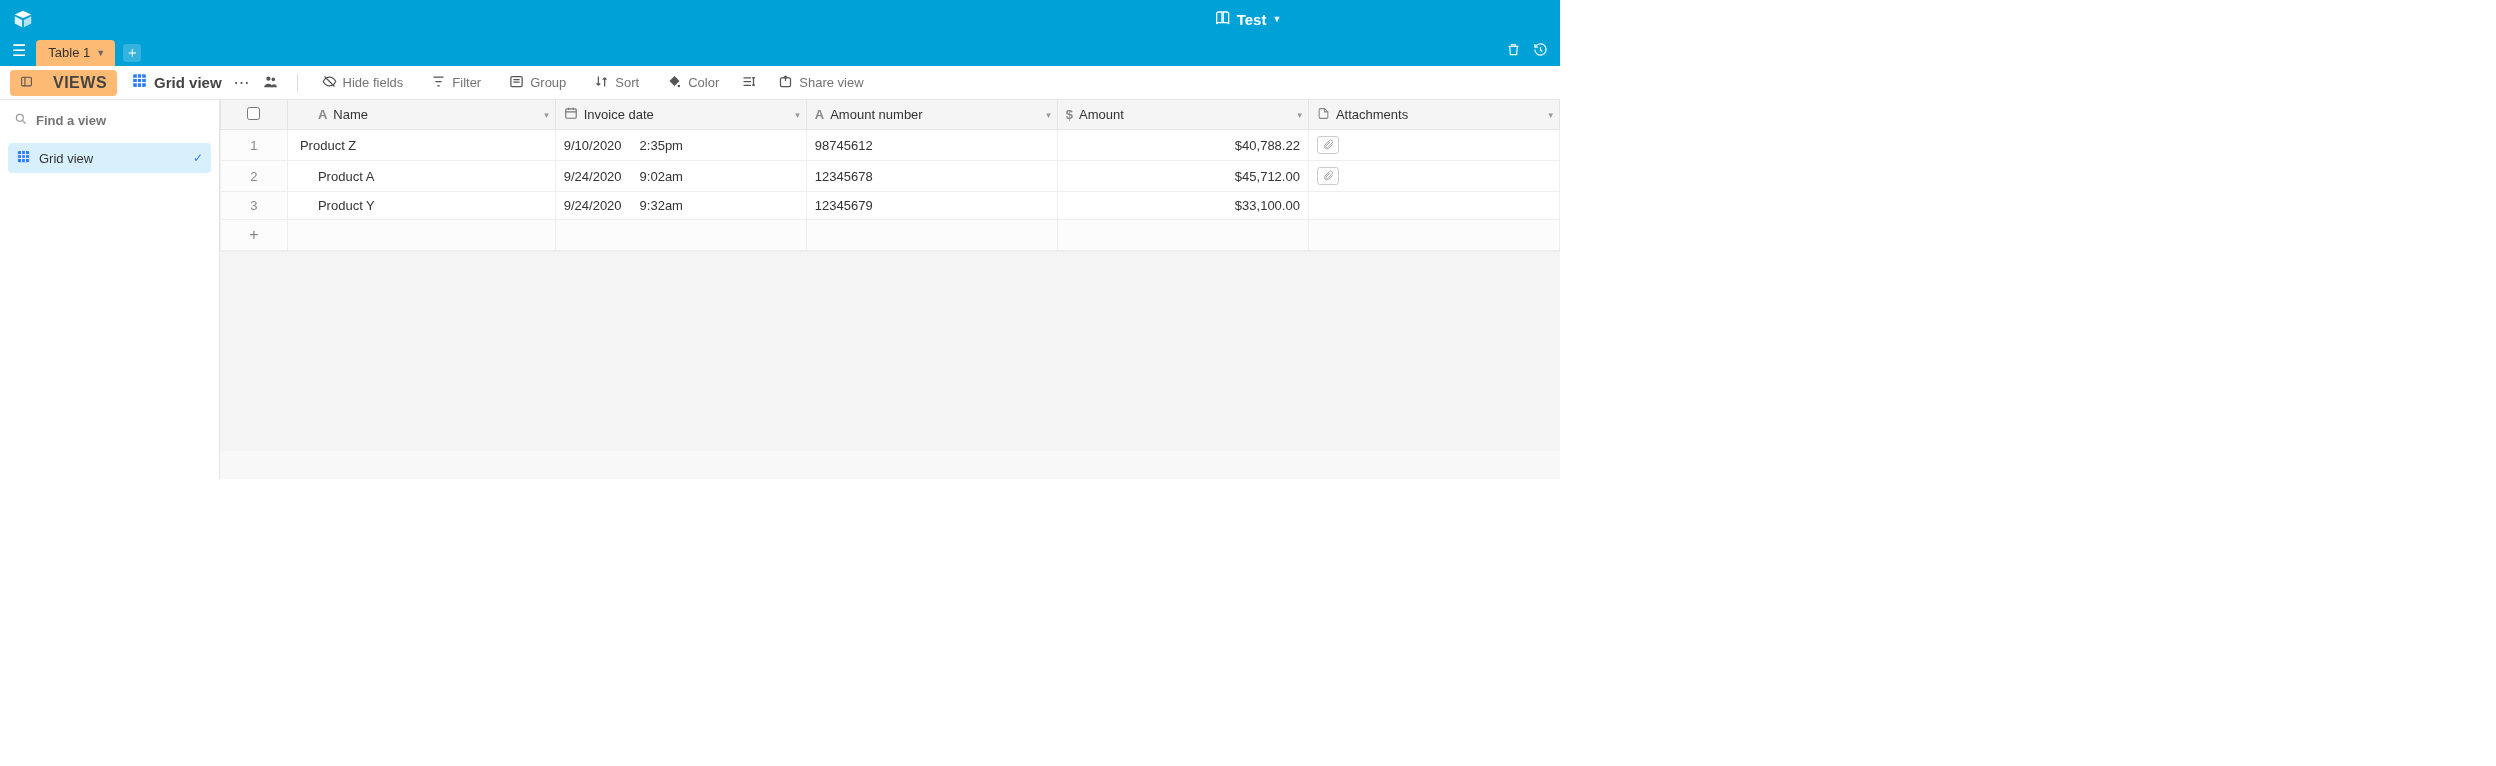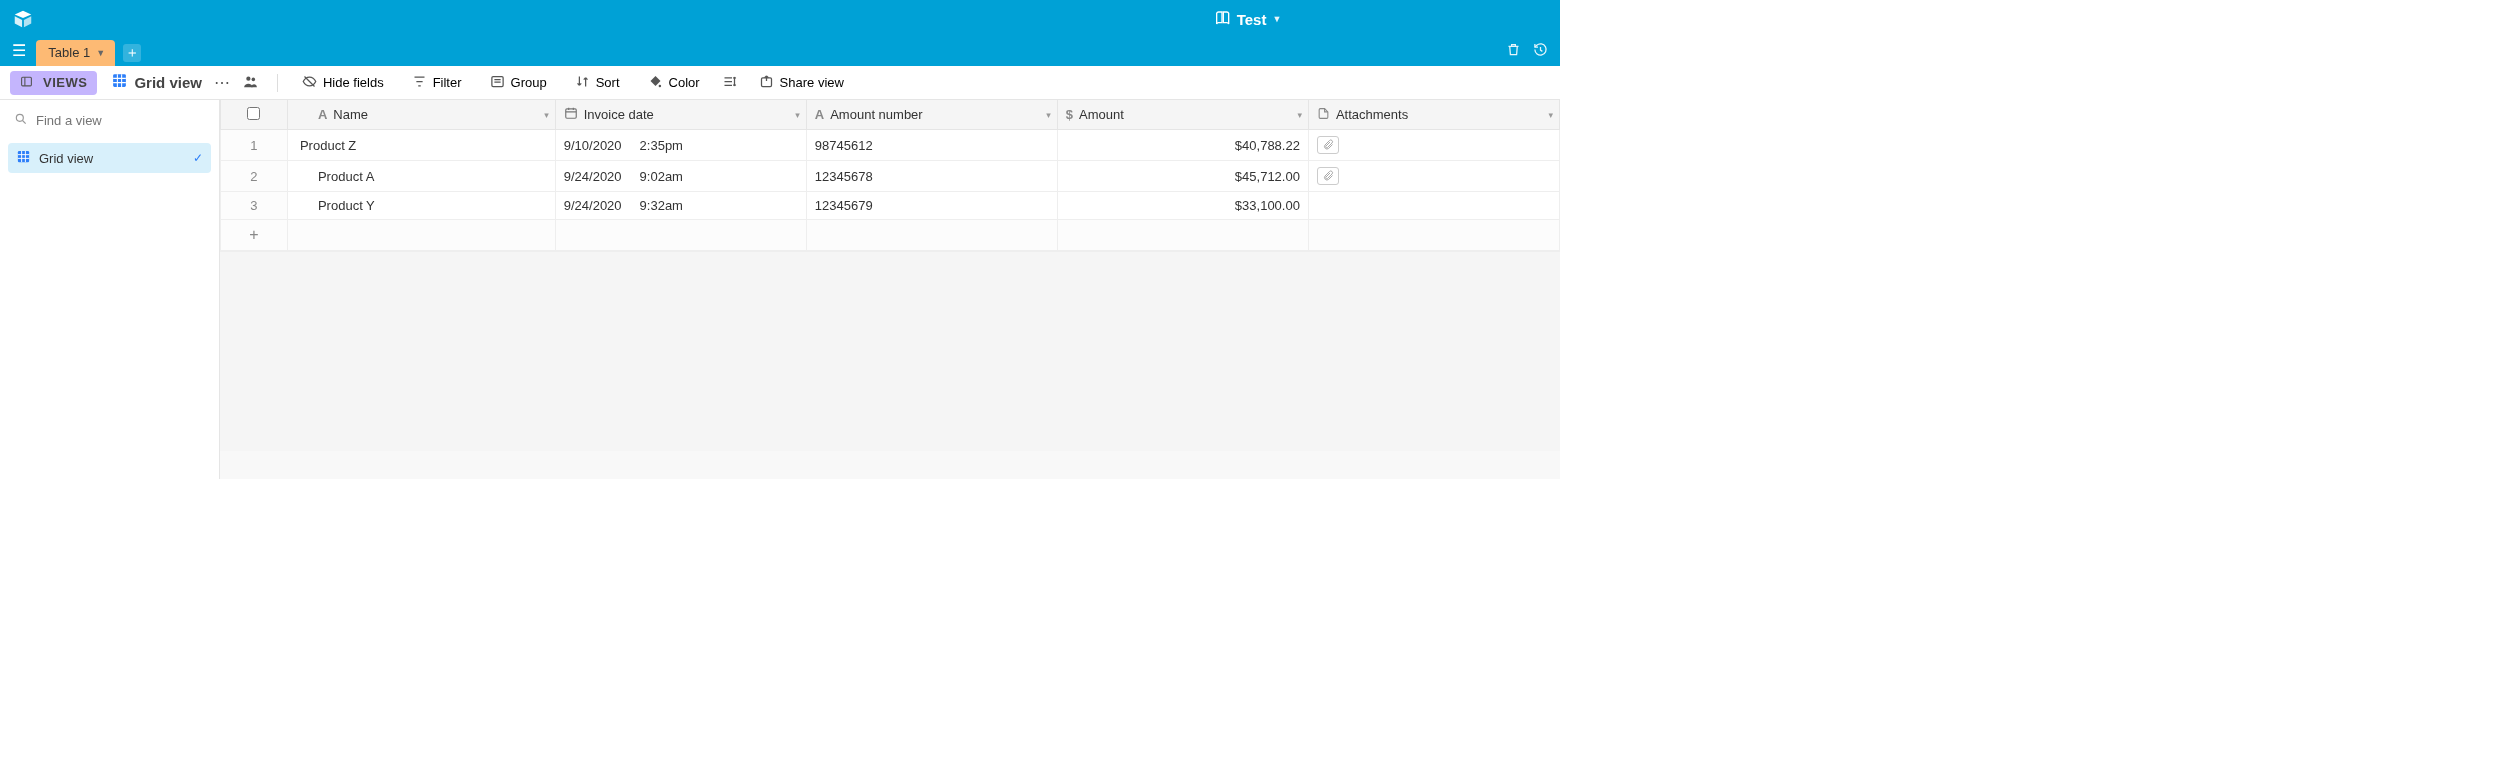--- a/index.html
+++ b/index.html
@@ -96,28 +96,28 @@
     height: 34px;
     border-bottom: 1px solid #e5e5e5;
     display: flex;
     align-items: center;
     padding: 0 10px;
     gap: 4px;
     font-size: 13px;
     color: #444;
   }
   .views-btn {
-    background: #c4b5fd;
+    background: #fdba74;
     border-radius: 4px;
     padding: 4px 10px;
     font-weight: 700;
     letter-spacing: .5px;
-    font-size: 13px;
-    display: flex;
-    gap: 10px;
+    font-size: 16px;
+    display: flex;
+    gap: 20px;
     align-items: center;
     cursor: pointer;
   }
   .view-title {
     display: flex;
     align-items: center;
     gap: 6px;
     margin-left: 10px;
     font-weight: 700;
     font-size: 15px;
@@ -128,21 +128,21 @@
   }
   .toolbar .people { margin-left: 8px; cursor:pointer; color:#555; font-size:15px; }
   .vsep {
     width: 1px; height: 18px; background: #ddd; margin: 0 14px;
   }
   .tool-item {
     display: flex; align-items: center; gap: 6px;
     padding: 4px 6px;
     border-radius: 3px;
     cursor: pointer;
-    color: #000000;
+    color: #737373;
     margin-right: 12px;
   }
   .tool-item svg, .tool-item .ico { width: 15px; height: 15px; }
   .tool-icon-only {
     margin-right: 12px;
     cursor: pointer;
     color: #444;
     display: flex;
     align-items: center;
   }
@@ -382,21 +382,21 @@
 <div class="main">
 
   <div class="sidebar">
     <div class="search-row">
       <span>
         <svg width="14" height="14" viewBox="0 0 24 24" fill="none" stroke="#999" stroke-width="2">
           <circle cx="10" cy="10" r="6"></circle>
             <path d="M20 20l-5-5"></path>
         </svg>
       </span>
-      <input type="text" style="border: none; outline: none; font-size: 13px; color: #ef4444; width: 100%; background: transparent;" placeholder="Find a view">
+      <input type="text" style="border: none; outline: none; font-size: 13px; color: #ef4444; width: 100%; background: transparent; font-weight: bold;" placeholder="Find a view">
     </div>
     <div class="side-item">
       <span class="ico">
         <svg width="15" height="15" viewBox="0 0 24 24" fill="#2d7ff9">
           <rect x="3" y="3" width="18" height="18" rx="2"></rect>
           <path d="M3 9h18M3 15h18M9 3v18M15 3v18" stroke="#fff" stroke-width="1.5"></path>
         </svg>
       </span>
       <span>Grid view</span>
       <span class="check">✓</span>

